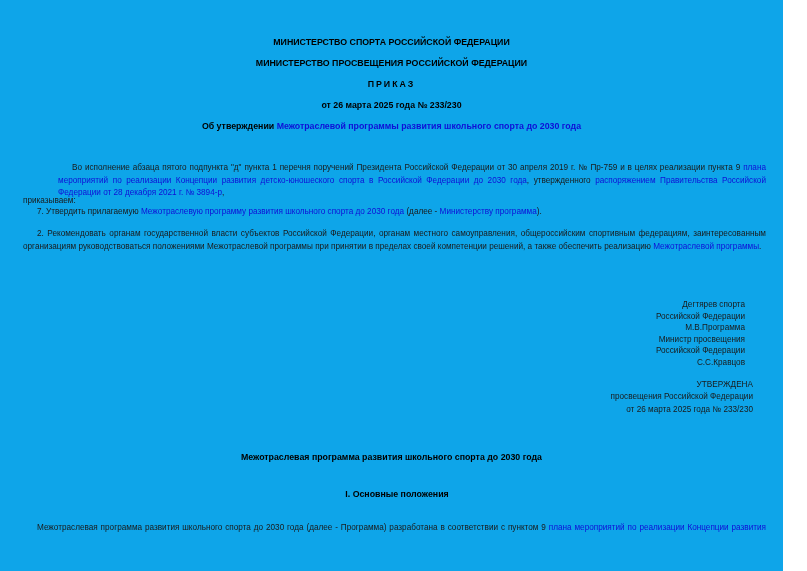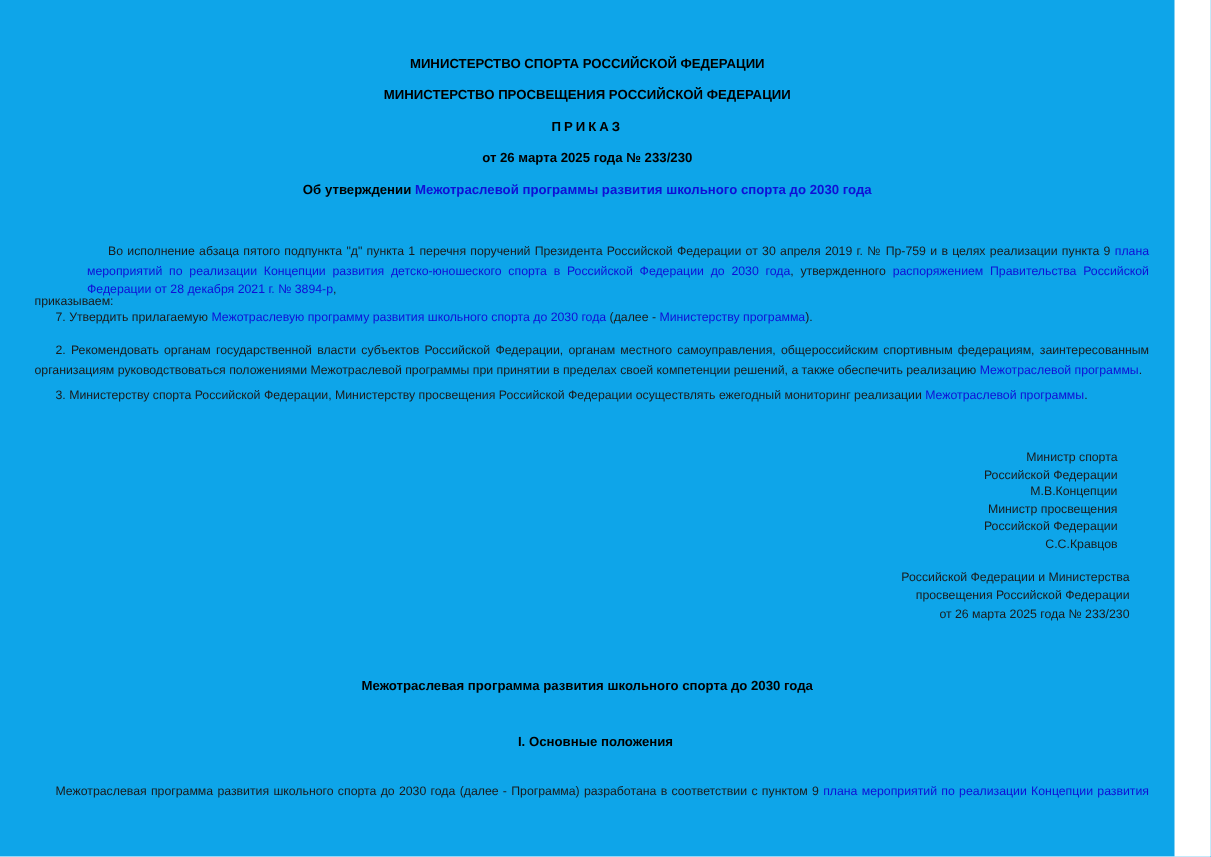--- a/index.html
+++ b/index.html
@@ -43,33 +43,32 @@
   <div class="blk ctr b y-title"><span>Об утверждении </span><a class="lnk">Межотраслевой программы развития школьного спорта до 2030 года</a></div>
 
   <div class="blk jst y-p1"><span>Во исполнение абзаца пятого подпункта "д" пункта 1 перечня поручений Президента Российской Федерации от 30 апреля 2019 г. № Пр-759 и в целях реализации пункта 9 </span><a class="lnk">плана мероприятий по реализации Концепции развития детско-юношеского спорта в Российской Федерации до 2030 года</a><span>, утвержденного </span><a class="lnk">распоряжением Правительства Российской Федерации от 28 декабря 2021 г. № 3894-р</a><span>,</span></div>
 
   <div class="blk y-ord">приказываем:</div>
 
   <div class="blk jst y-i1"><span>7. Утвердить прилагаемую </span><a class="lnk">Межотраслевую программу развития школьного спорта до 2030 года</a><span> (далее - </span><a class="lnk">Министерству программа</a><span>).</span></div>
 
   <div class="blk jst y-i2"><span>2. Рекомендовать органам государственной власти субъектов Российской Федерации, органам местного самоуправления, общероссийским спортивным федерациям, заинтересованным организациям руководствоваться положениями Межотраслевой программы при принятии в пределах своей компетенции решений, а также обеспечить реализацию </span><a class="lnk">Межотраслевой программы</a><span>.</span></div>
 
-  <div class="blk jst y-i3"><span>3. Министерству спорта Российской Федерации, Министерству просвещения Российской Федерации осуществлять ежегодный мониторинг реализации </span><a class="lnk">Межотраслевой программы</a><span>.</span></div>
 
   <div class="blk rgt sig y-sig">
-    <div>Министр спорта</div>
+    <div>Дегтярев спорта</div>
     <div>Российской Федерации</div>
-    <div>М.В.Концепции</div>
+    <div>М.В.Программа</div>
     <div>Министр просвещения</div>
     <div>Российской Федерации</div>
     <div>С.С.Кравцов</div>
   </div>
 
   <div class="blk rgt apr y-apr">
-    <div>Российской Федерации и Министерства</div>
+    <div>УТВЕРЖДЕНА</div>
     <div>просвещения Российской Федерации</div>
     <div>от 26 марта 2025 года № 233/230</div>
   </div>
 
   <div class="blk ctr b y-pt">Межотраслевая программа развития школьного спорта до 2030 года</div>
   <div class="blk ctr b y-sh">I. Основные положения</div>
 
   <div class="blk jst clip1 y-lp"><span>Межотраслевая программа развития школьного спорта до 2030 года (далее - Программа) разработана в соответствии с пунктом 9 </span><a class="lnk">плана мероприятий по реализации Концепции развития детско-юношеского</a></div>
 
 </div>

